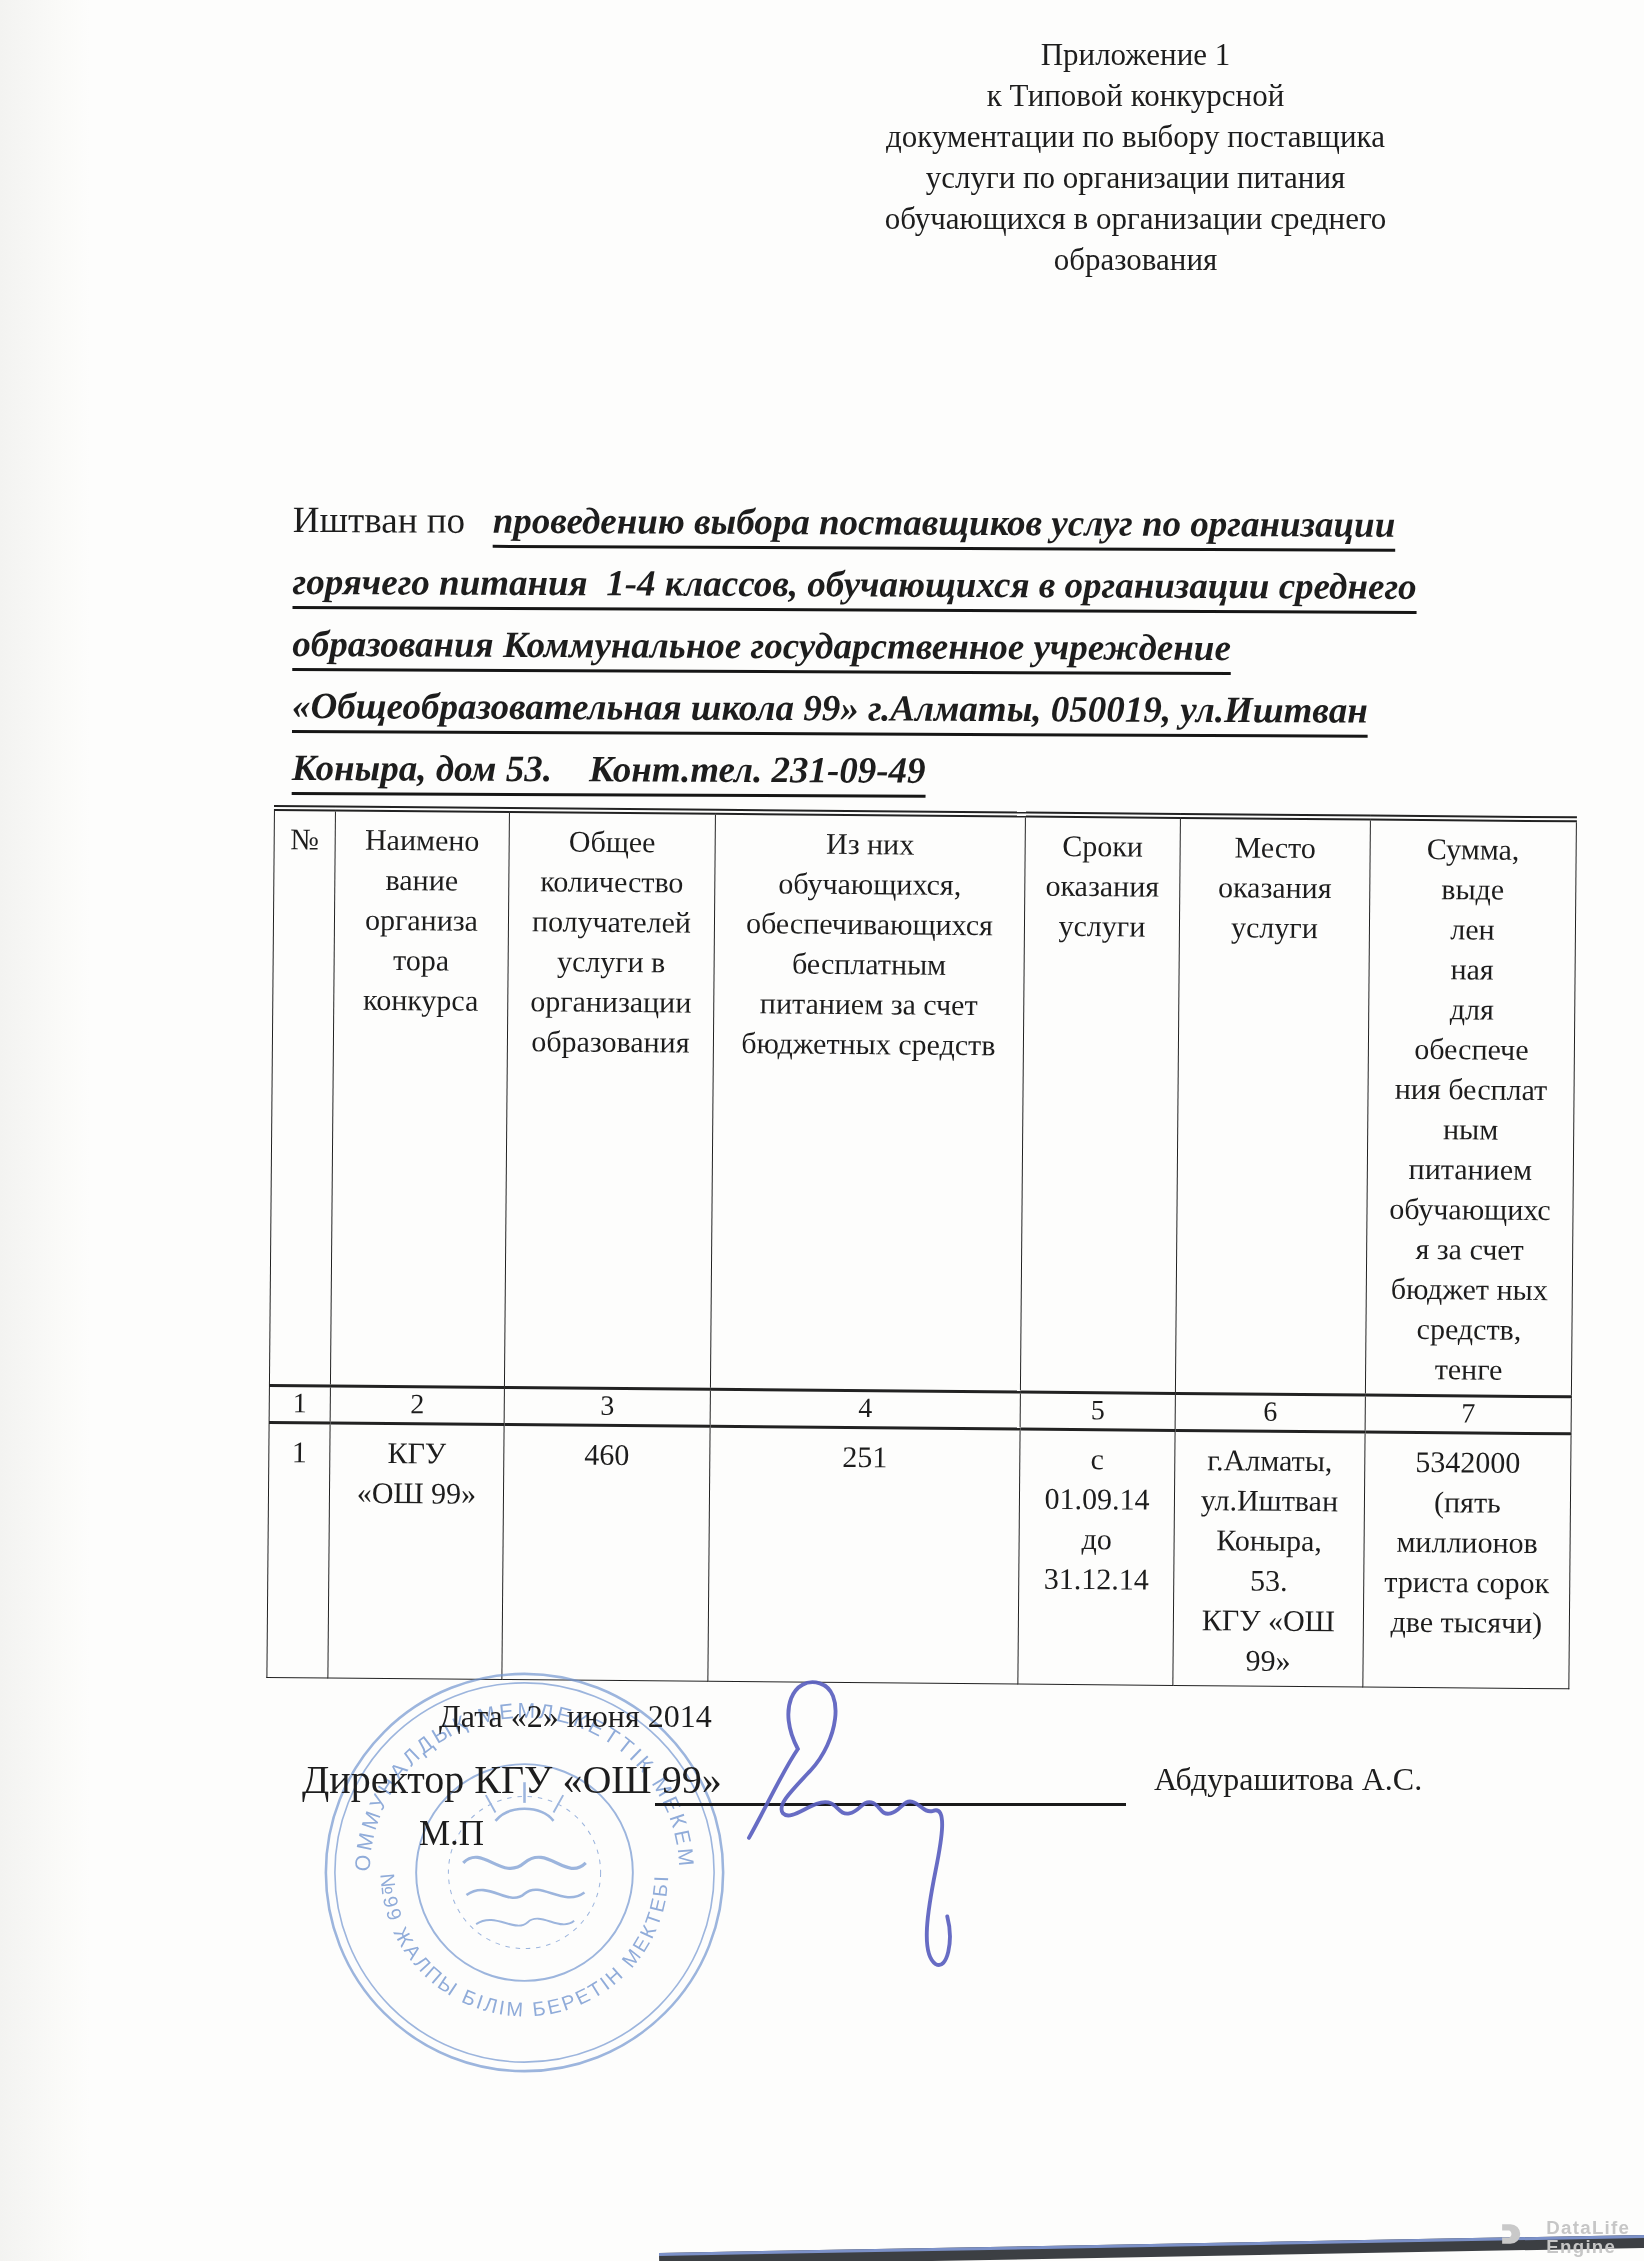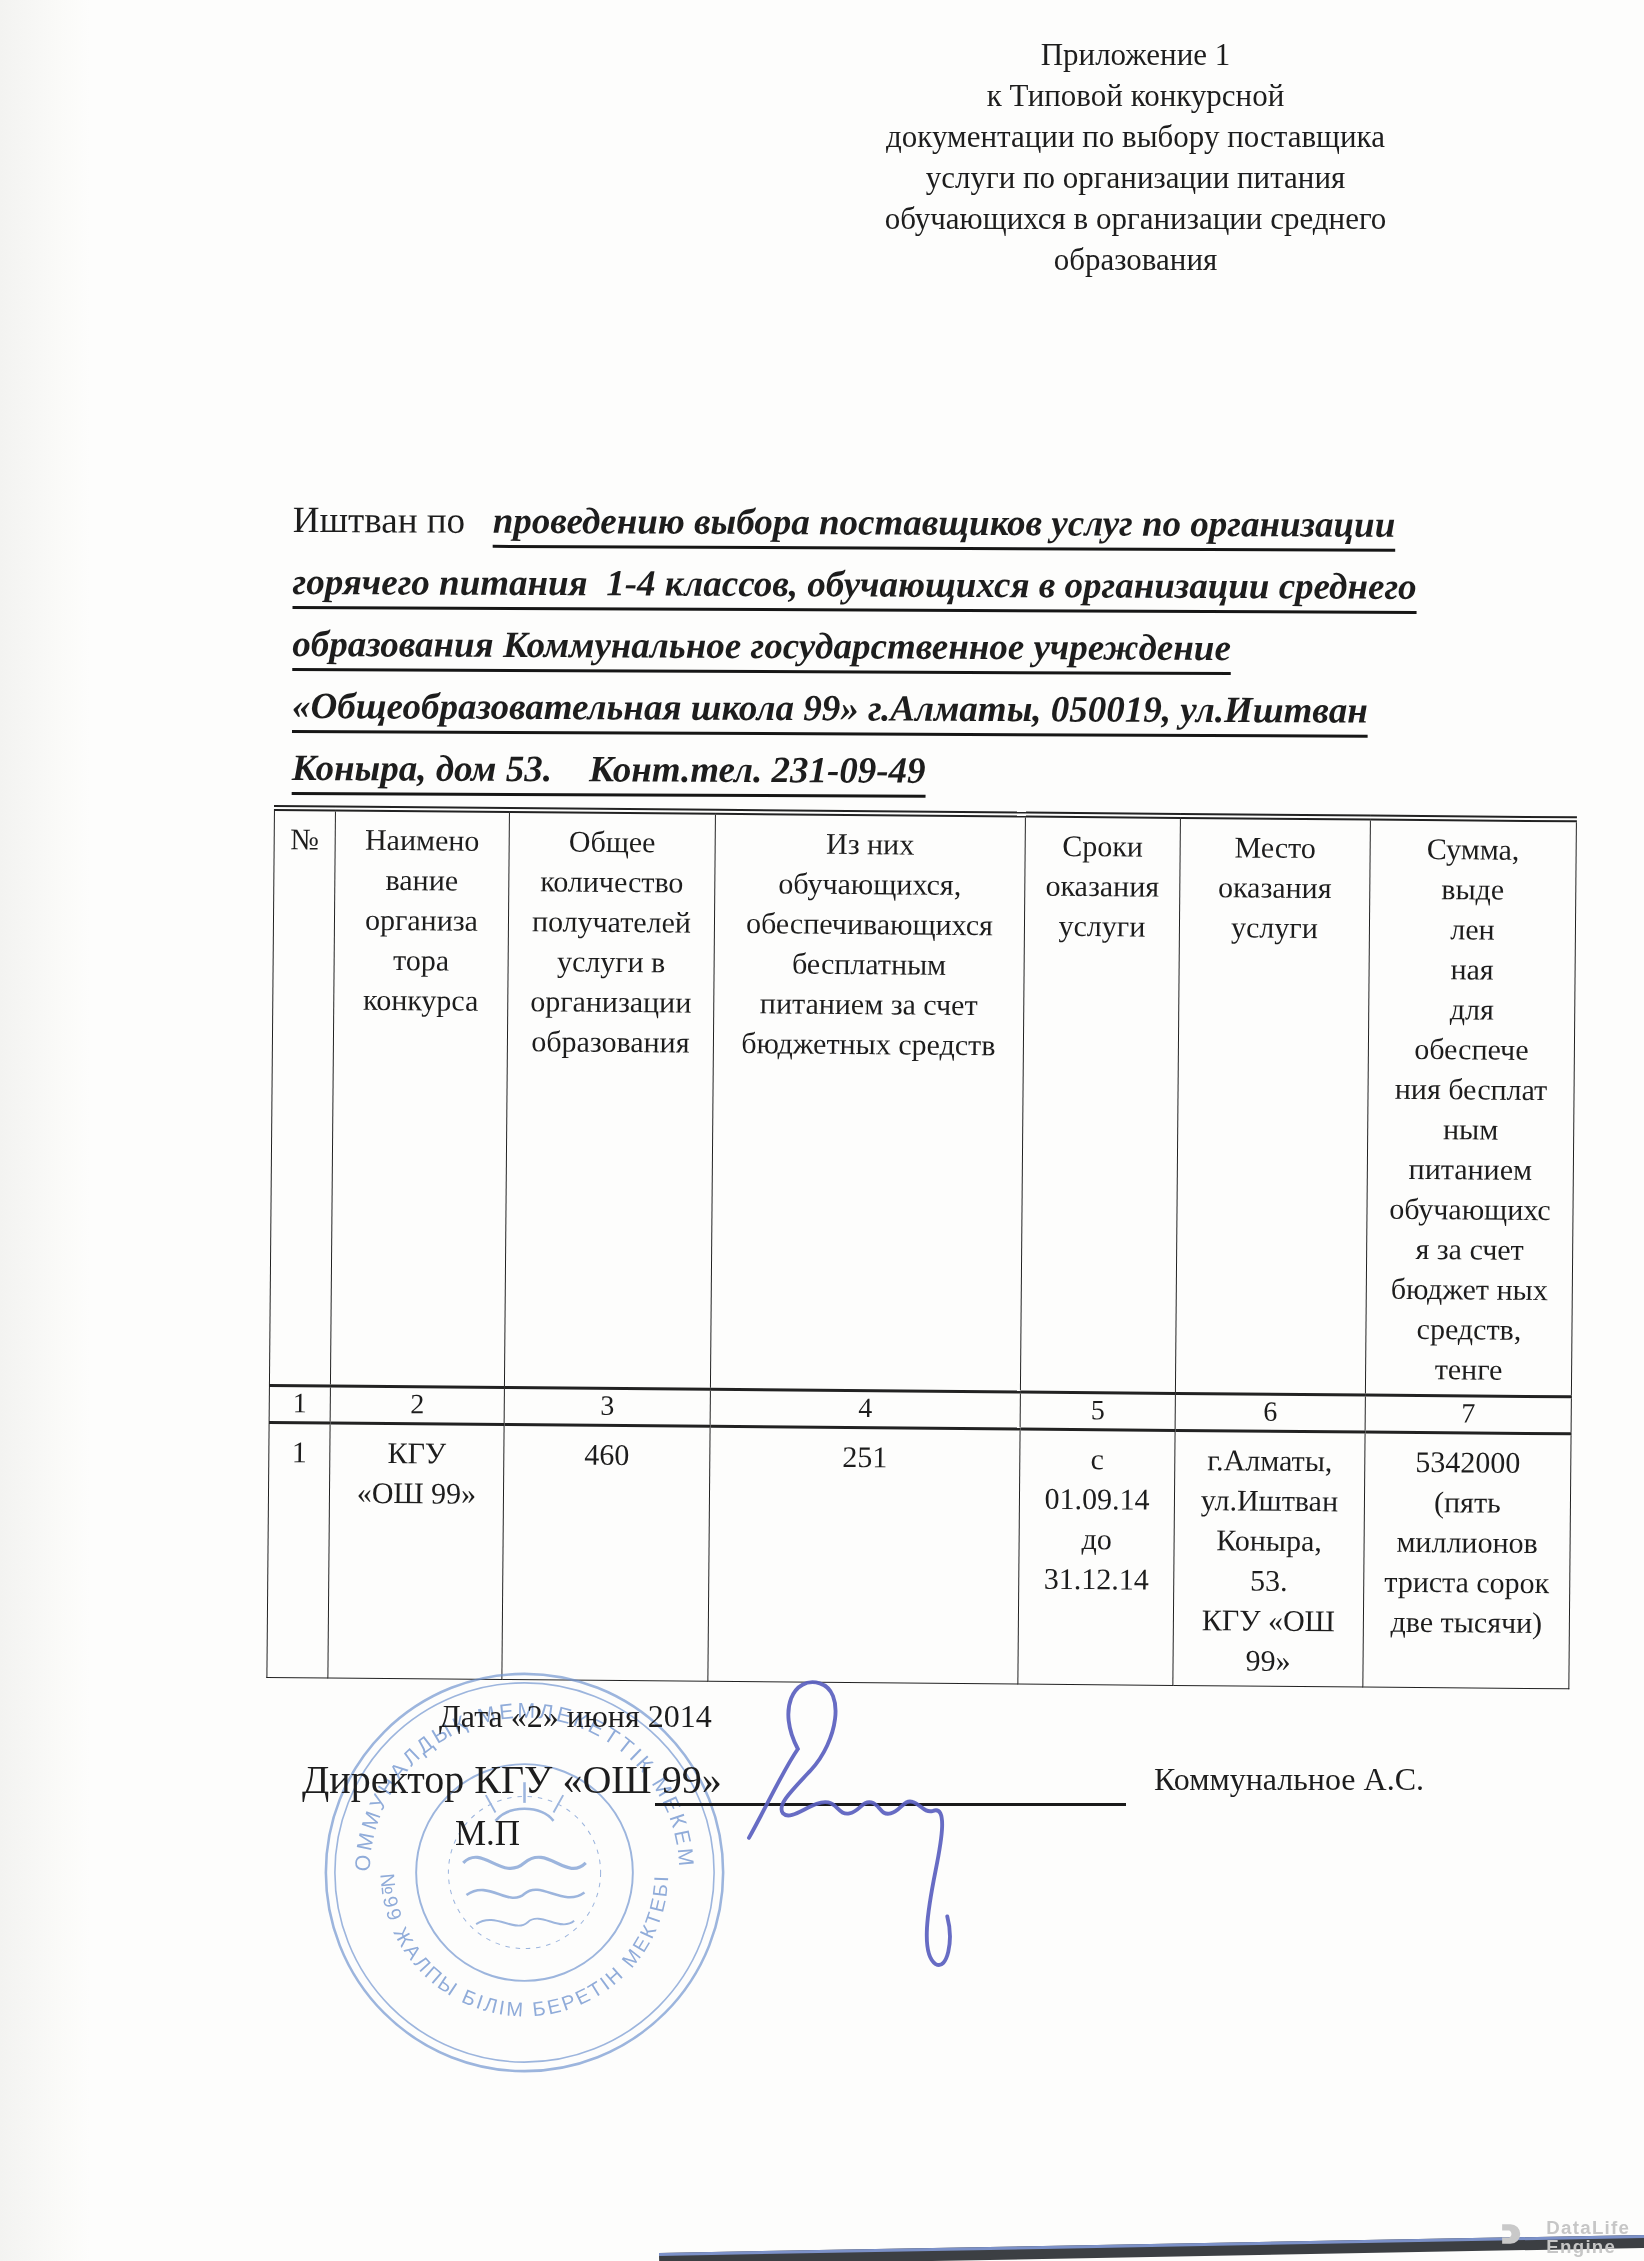--- a/index.html
+++ b/index.html
@@ -36,21 +36,21 @@
     border:1.9px solid #222; text-align:center; vertical-align:top;
     padding:7.7px 3.9px 5.2px 3.9px; line-height:40px; white-space:pre-line; overflow:hidden;
   }
   tr.header-row td{height:545px; border-top:6.4px double #222;}
   tr.num-row td{border-top-width:3.2px; border-bottom-width:3.2px; line-height:30px; padding:1.3px; font-size:28px; height:32px;}
   tr.data-row td{height:237px;}
   .sig-date{position:absolute; left:439px; top:1698px; font-size:32px; z-index:3;}
   .sig-role{position:absolute; left:302px; top:1756px; font-size:40px; z-index:3;}
   .sig-line{position:absolute; left:655px; top:1803px; width:471px; height:3.2px; background:#1a1a1a; z-index:2;}
   .sig-name{position:absolute; left:1154px; top:1761px; font-size:32px; z-index:3;}
-  .seal-mp{position:absolute; left:419px; top:1814px; font-size:35px; z-index:3;margin-left:36px;}
+  .seal-mp{position:absolute; left:419px; top:1814px; font-size:35px; z-index:3;}
   .stamp-svg{position:absolute; left:302px; top:1650px; z-index:1; filter:blur(0.4px); opacity:0.9;}
   .sign-svg{position:absolute; left:709px; top:1651px; z-index:4;}
   .watermark{position:absolute; left:1498px; top:2219px; display:flex; gap:6.4px; align-items:flex-start; z-index:5;}
   .wm-text{display:flex; flex-direction:column; line-height:1;}
   .wm-brand{font-family:"Liberation Sans", sans-serif; font-size:18.7px; font-weight:bold; color:#c6c6c6; letter-spacing:1.3px;margin-left:18px;}
   .wm-sub{font-family:"Liberation Sans", sans-serif; font-size:13.5px; color:#cfcfcf; margin-top:2.6px;}
   .bottom-bar{
     position:absolute; left:659px; top:2253px; width:1006px; height:10.3px;
     background:#3c3f43; border-top:3.2px solid #7c91c8;
     transform:rotate(-1.05deg); transform-origin:left top; z-index:4;
@@ -200,21 +200,21 @@
              C 298 248 302 230 316 234
              C 328 237 334 252 348 248
              C 370 240 362 290 352 340
              C 340 400 328 470 352 486
              C 370 496 380 450 370 412" fill="none" stroke="#5a60bf" stroke-width="6" stroke-linecap="round" opacity="0.92"></path>
   </svg>
 
   <div class="sig-date">Дата «2» июня 2014</div>
   <div class="sig-role">Директор КГУ «ОШ 99»</div>
   <div class="sig-line"></div>
-  <div class="sig-name">Коммунальное А.С.</div>
+  <div class="sig-name">Абдурашитова А.С.</div>
   <div class="seal-mp">М.П</div>
 
   <div class="watermark">
     <svg width="30" height="30" viewBox="0 0 46 46">
       <path d="M 8 4 L 24 4 A 19 19 0 0 1 24 42 L 8 42 L 8 30 L 22 30 A 8 8 0 0 0 22 16 L 8 16 Z" fill="#c9c9c9"></path>
     </svg>
     <div class="wm-text">
       <span class="wm-brand">DataLife Engine</span>
       <span class="wm-sub">SoftNews Media Group</span>
     </div>

